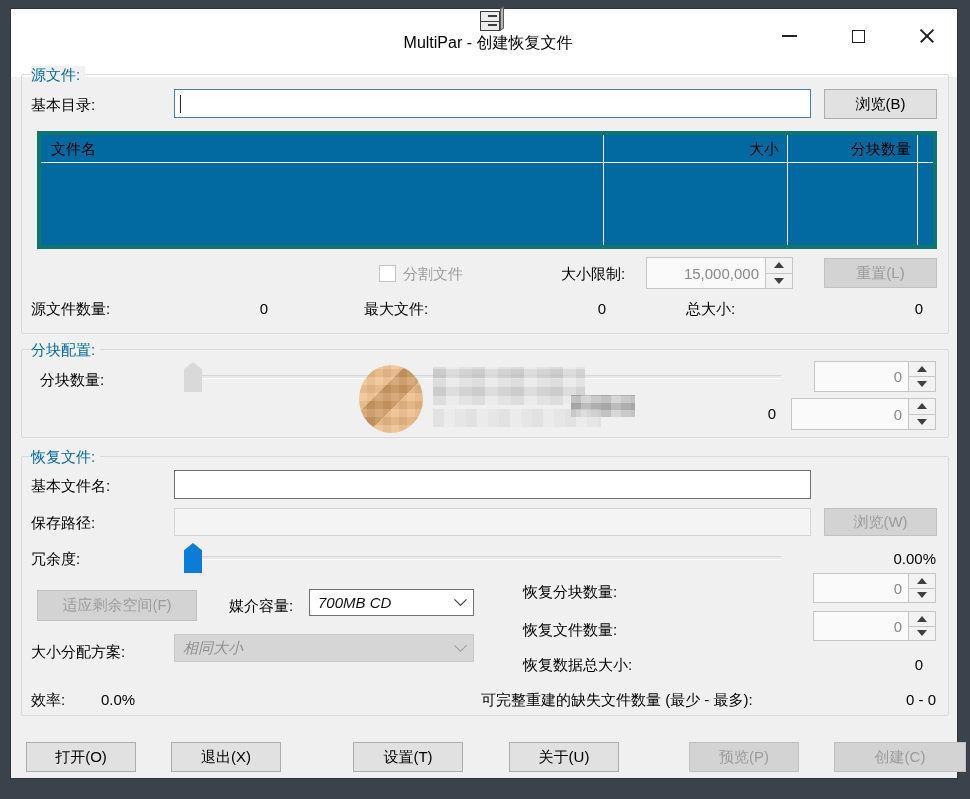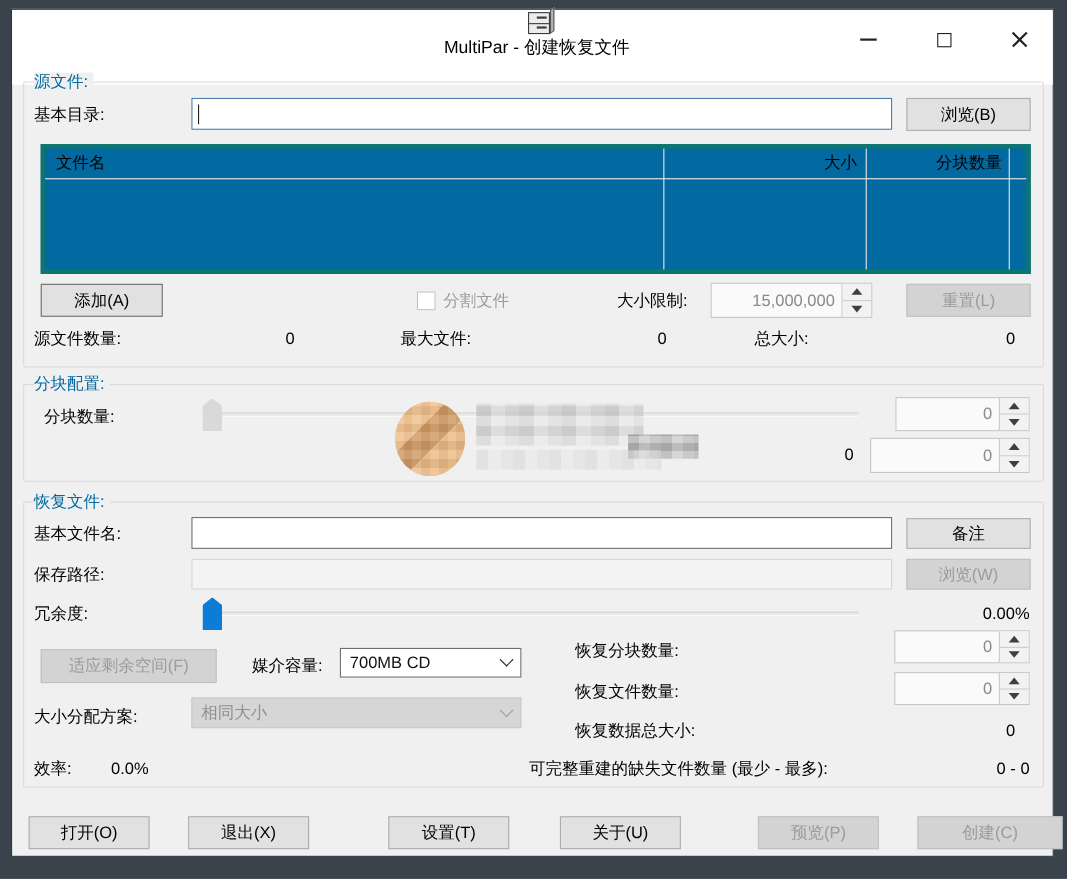--- a/index.html
+++ b/index.html
@@ -77,21 +77,21 @@
   
   .slider-track { position:absolute; height:4px; background:#e9e9e9; border-top:1px solid #d6d6d6; border-bottom:1px solid #fbfbfb; }
   .slider-thumb {
     position:absolute; width:18px; height:30px;
     clip-path:polygon(50% 0, 100% 24%, 100% 100%, 0 100%, 0 24%);
   }
   .thumb-gray { background:#d9d9d9; }
   .thumb-blue { background:#0c7cd6; }
 
   
-  .dropdown { position:absolute; background:#fff; border:1px solid #707070; display:flex; align-items:center; padding:0 8px; font-size:15px; }
+  .dropdown { position:absolute; background:#fff; border:1px solid #707070; display:flex; align-items:center; padding:0 8px; font-size:15px;font-style:italic; }
   .dropdown .dd-text { flex:1; }
   .chev { width:9px; height:9px; border-right:1.6px solid #333; border-bottom:1.6px solid #333; transform:rotate(45deg) translate(-2px,-2px); }
   .dropdown.disabled { background:#d6d6d6; border-color:#c9c9c9; color:#8f8f8f; }
   .dropdown.disabled .chev { border-color:#9e9e9e; }
 
   
   .wm { position:absolute; opacity:.92; }
   .wm-circle {
     position:absolute; left:0; top:4px; width:64px; height:68px; border-radius:50%;
     background:
@@ -164,21 +164,20 @@
     <span class="fl-col-line" style="left:562px;"></span>
     <span class="fl-col-line" style="left:746px;"></span>
     <span class="fl-col-line" style="left:876px;"></span>
     <div class="fl-header">
       <span class="fl-h" style="left:10px;">文件名</span>
       <span class="fl-h" style="left:562px; width:176px; text-align:right;">大小</span>
       <span class="fl-h" style="left:746px; width:124px; text-align:right;">分块数量</span>
     </div>
   </div>
 
-  <button class="btn darkborder" style="left:26px; top:249px; width:111px; height:30px;">添加(A)</button>
 
   <span class="checkbox" style="left:368px; top:256px;"></span>
   <span class="lbl gray" style="left:392px; top:255px;">分割文件</span>
 
   <span class="lbl" style="left:550px; top:255px;">大小限制:</span>
   <div class="spin" style="left:635px; top:248px; width:147px; height:32px;">
     <span class="spin-val">15,000,000</span>
     <span class="spin-btns">
       <span class="spin-up">
           <i class="tri-up"></i>
@@ -234,21 +233,20 @@
           <i class="tri-down"></i>
         </span>
     </span>
   </div>
 
   <div class="groupbox" style="left:10px; top:447px; width:928px; height:260px;"></div>
   <span class="grouplabel" style="left:20px; top:439px;">恢复文件:</span>
 
   <span class="lbl" style="left:20px; top:467px;">基本文件名:</span>
   <input class="textinput" style="left: 163px; top: 461px; width: 637px; height: 29px;" value="">
-  <button class="btn" style="left:813px; top:462px; width:113px; height:28px;">备注</button>
 
   <span class="lbl" style="left:20px; top:504px;">保存路径:</span>
   <input class="textinput disabled" style="left: 163px; top: 499px; width: 637px; height: 28px;" value="">
   <button class="btn disabled" style="left:813px; top:499px; width:113px; height:28px;">浏览(W)</button>
 
   <span class="lbl" style="left:20px; top:540px;">冗余度:</span>
   <div class="slider-track" style="left:173px; top:547px; width:597px;"></div>
   <div class="slider-thumb thumb-blue" style="left:173px; top:534px;"></div>
   <span class="val" style="left:840px; top:540px; width:85px;">0.00%</span>
 

